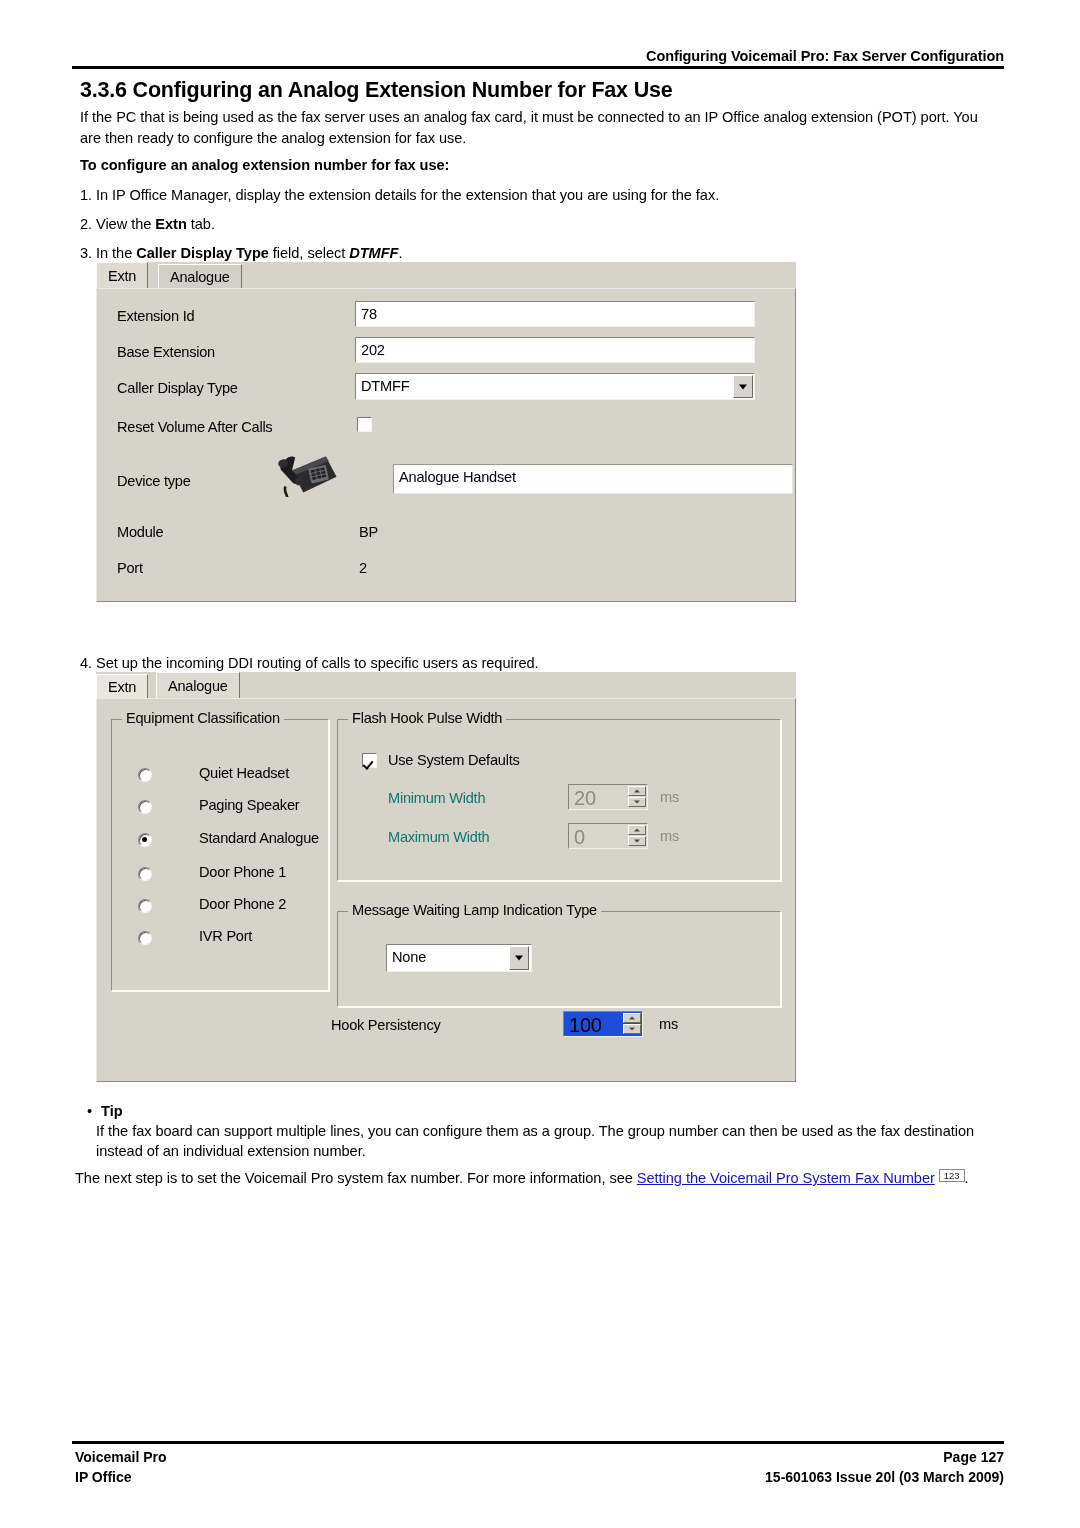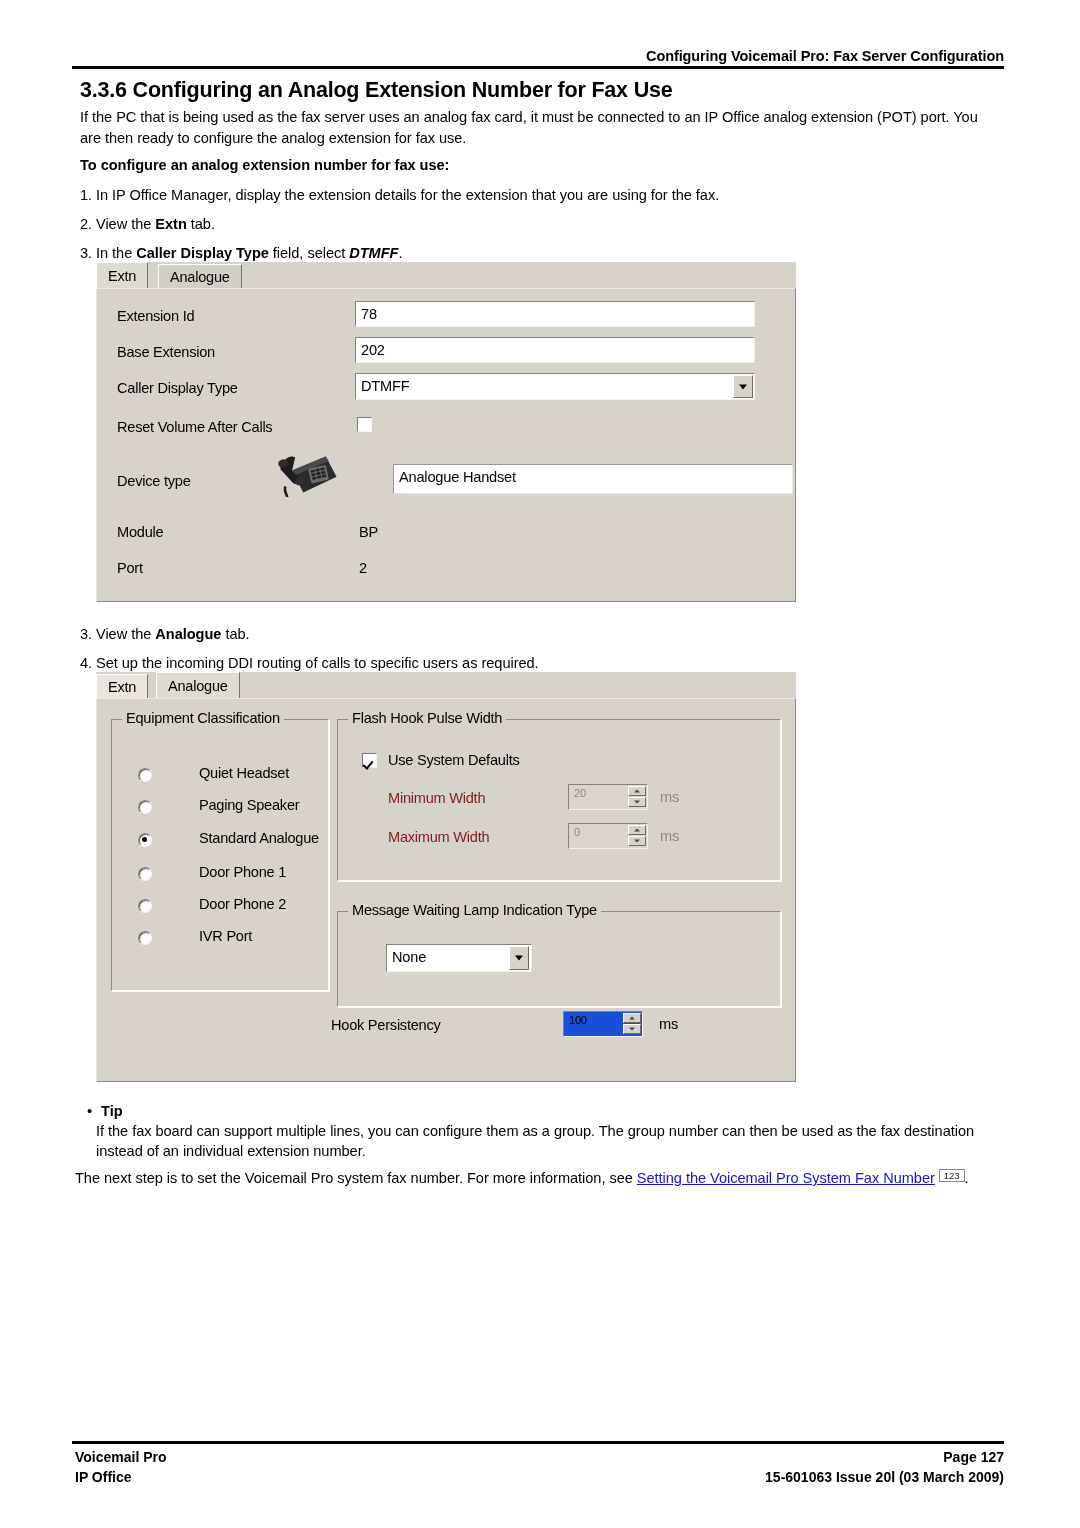--- a/index.html
+++ b/index.html
@@ -203,21 +203,21 @@
     border-bottom: 1.5px solid #8d8a82;
   }
 
   
   .flabel {
     position: absolute;
     font-size: 14.6px;
     letter-spacing: -0.25px;
     white-space: nowrap;
   }
-  .flabel.dim { color: #7f1d1d; }
+  .flabel.dim { color: #0f766e; }
   .ftext {
     position: absolute;
     background: #ffffff;
     border-top: 1.5px solid #86837c;
     border-left: 1.5px solid #86837c;
     border-right: 1.5px solid #f2f1ec;
     border-bottom: 1.5px solid #f2f1ec;
     font-size: 14.6px;
     line-height: 22px;
     padding: 1px 0 0 5px;
@@ -335,21 +335,21 @@
     background: #d8d5cd;
     border-top: 1.5px solid #86837c;
     border-left: 1.5px solid #86837c;
     border-right: 1.5px solid #f2f1ec;
     border-bottom: 1.5px solid #f2f1ec;
   }
   .spin.enabled { background: #1d4ed8; }
   .spin .sval {
     position: absolute;
     left: 5px; top: 2px;
-    font-size: 11px;
+    font-size: 20px;
     color: #8c8a83;
     letter-spacing: -0.2px;
   }
   .spin.enabled .sval { color: #000; }
   .spin .btns {
     position: absolute;
     right: 1px; top: 1px;
     width: 18px; height: 22px;
   }
   .spin .btns > div {
@@ -477,23 +477,20 @@
 
       <div class="flabel" style="left:20px; top:235px;">Module</div>
       <div class="plain-val" style="left:262px; top:235px;">BP</div>
 
       <div class="flabel" style="left:20px; top:271px;">Port</div>
       <div class="plain-val" style="left:262px; top:271px;">2</div>
 
     </div>
   </div>
 
-  <div class="num-item ni-4">
-    <span class="n">3.</span><span>View the </span><span class="b">Analogue</span><span> tab.</span>
-  </div>
 
   <div class="num-item ni-5">
     <span class="n">4.</span><span>Set up the incoming DDI routing of calls to specific users as required.</span>
   </div>
 
   <div class="dlg" style="left:96px; top:672px; width:700px; height:410px;">
 
     <div class="tabstrip">
       <div class="tab inactive" style="left:0px; background:#e8e6dd;">
         <span>Extn</span>

